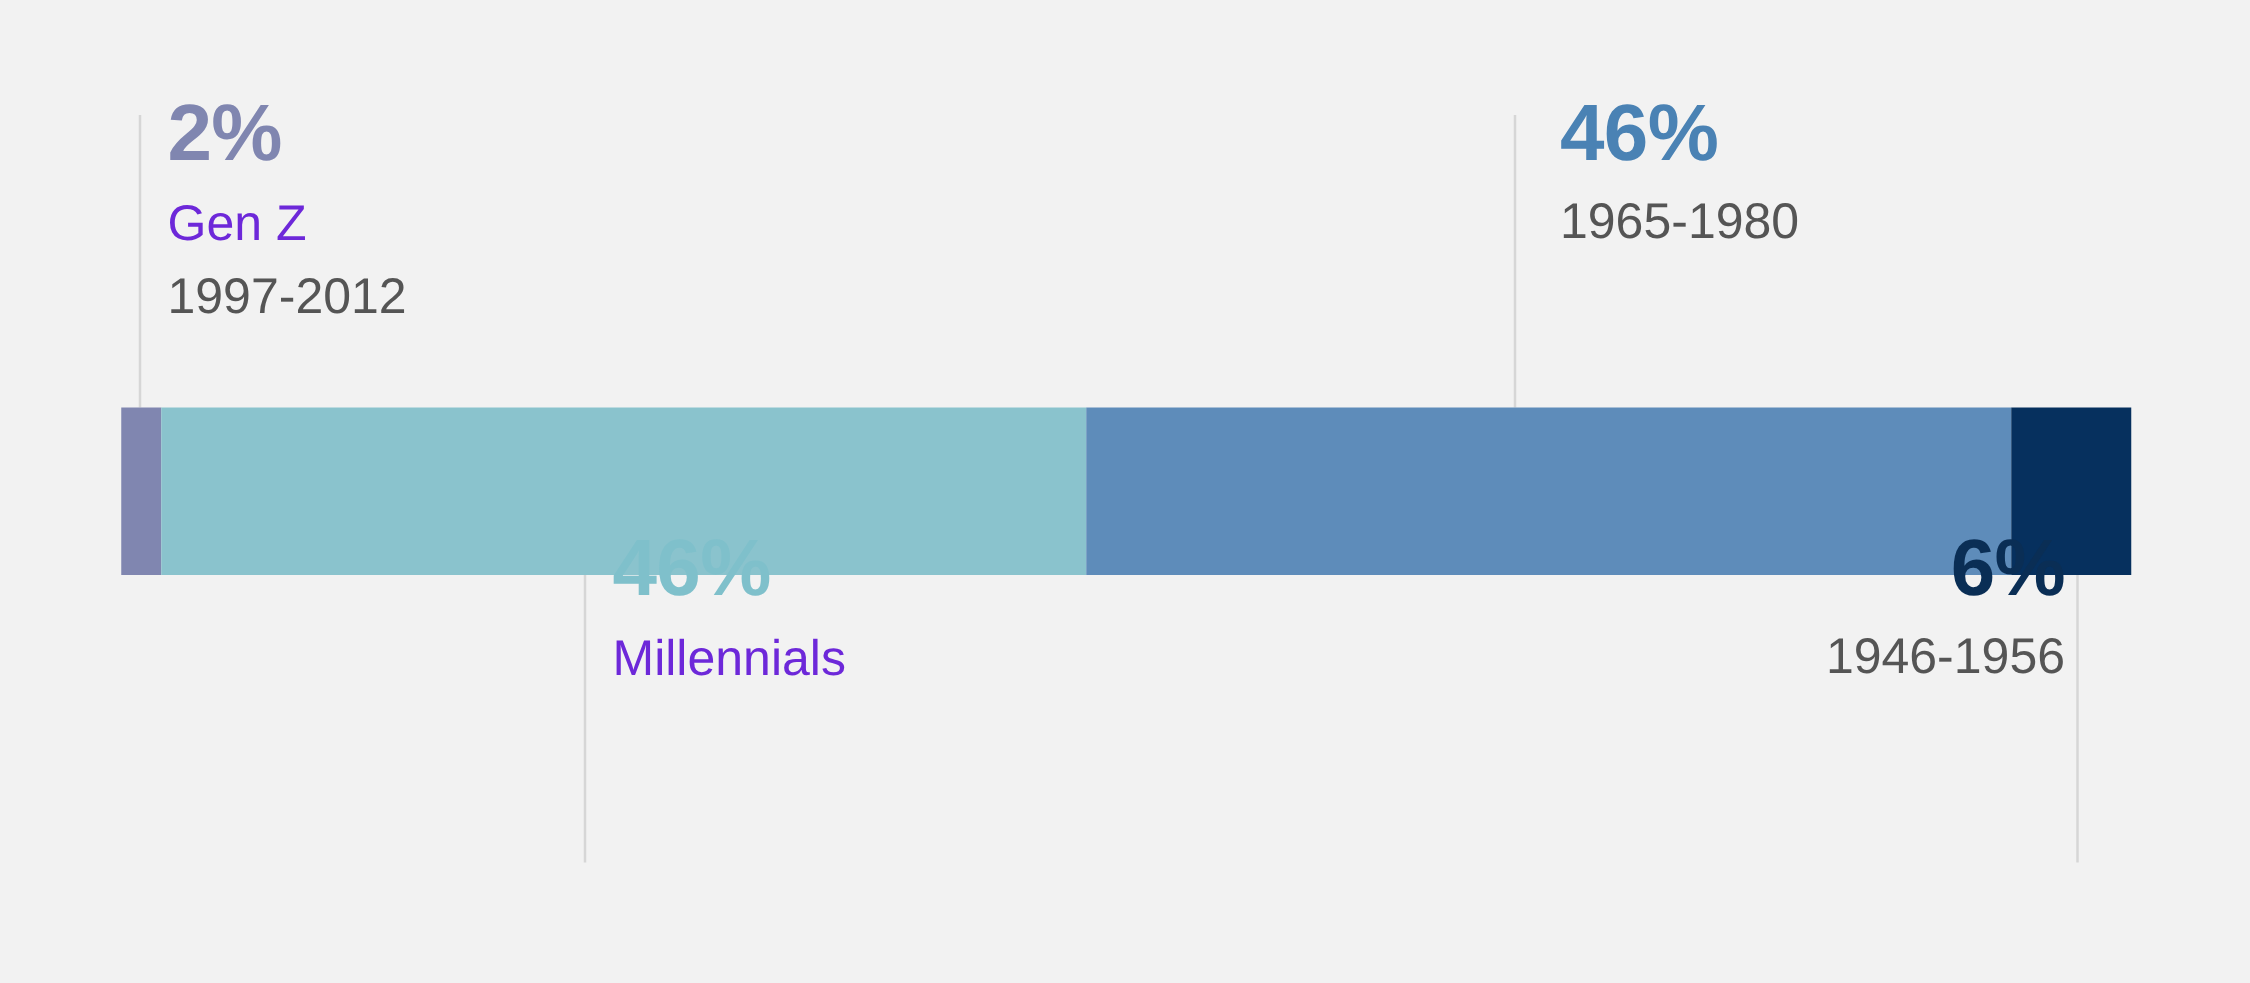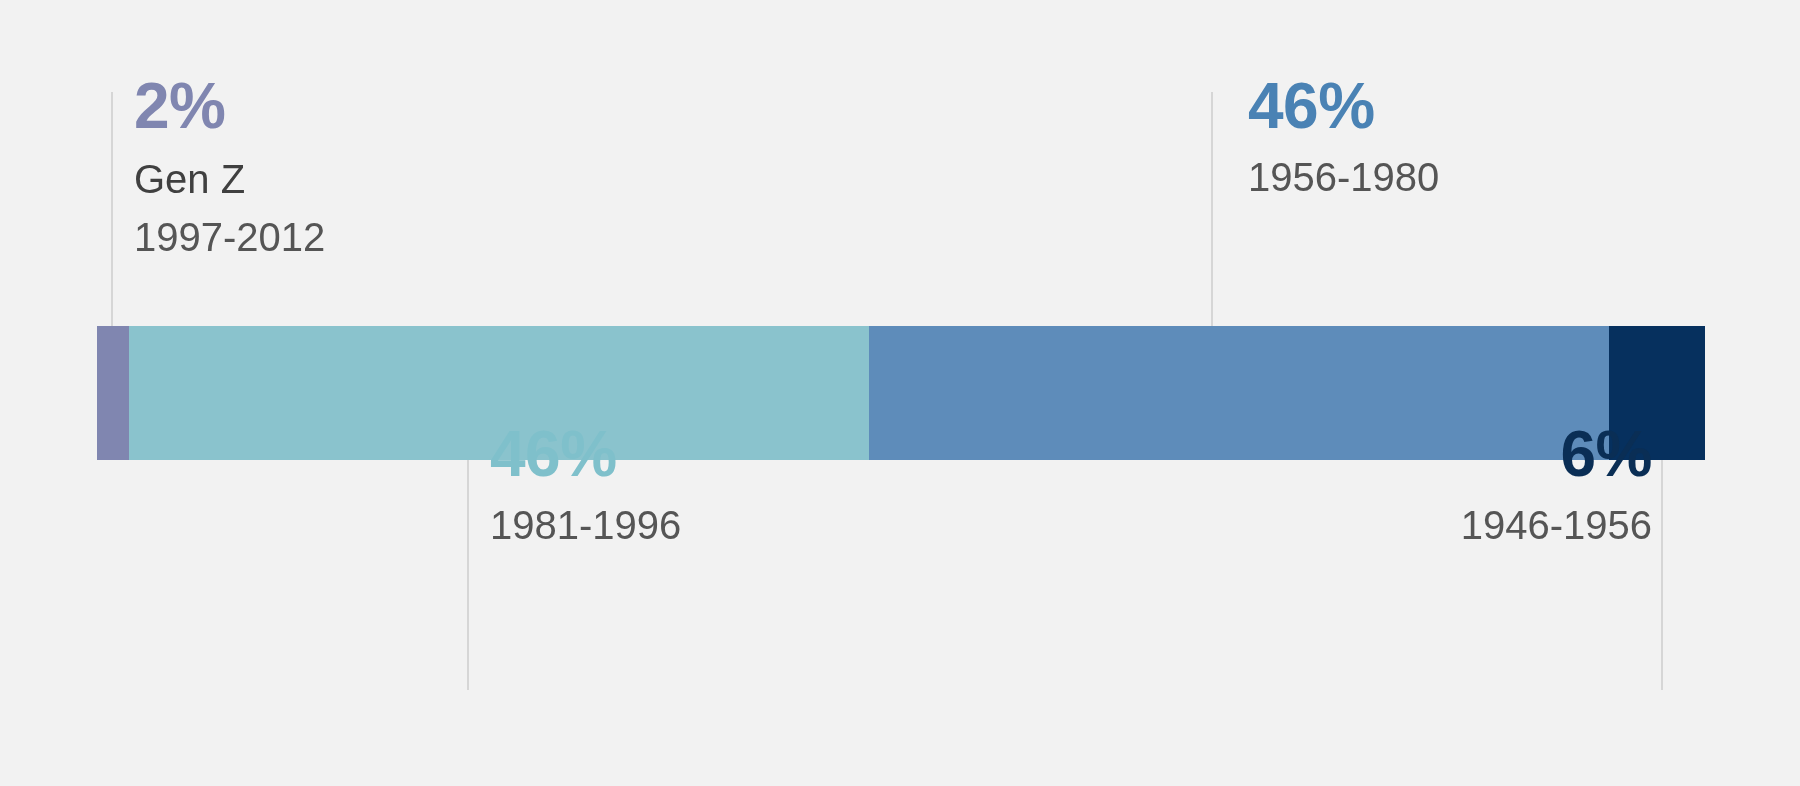--- a/index.html
+++ b/index.html
@@ -53,21 +53,21 @@
   .callout .pct {
     font-size: 64px;
     font-weight: 700;
     line-height: 1.02;
     letter-spacing: -0.5px;
     white-space: nowrap;
   }
   .callout .gen-name {
     font-size: 40px;
     font-weight: 400;
-    color: #404040;
+    color: #6d28d9;
     line-height: 1.0;
     margin-top: 20px;
     white-space: nowrap;
   }
   .callout .gen-years {
     font-size: 40px;
     font-weight: 400;
     color: #555555;
     line-height: 1.0;
     margin-top: 18px;
@@ -102,26 +102,26 @@
   </div>
 
   <div class="callout" id="callout-genz">
     <div class="pct" style="color: rgb(128, 134, 176);">2%</div>
     <div class="gen-name">Gen Z</div>
     <div class="gen-years">1997-2012</div>
   </div>
 
   <div class="callout" id="callout-genx">
     <div class="pct" style="color: rgb(74, 130, 180);">46%</div>
-    <div class="gen-years">1956-1980</div>
+    <div class="gen-years">1965-1980</div>
   </div>
 
   <div class="callout" id="callout-millennials">
     <div class="pct" style="color: rgb(127, 192, 203);">46%</div>
-    <div class="gen-years">1981-1996</div>
+    <div class="gen-name">Millennials</div>
   </div>
 
   <div class="callout align-right" id="callout-boomers">
     <div class="pct" style="color: rgb(10, 46, 85);">6%</div>
     <div class="gen-years">1946-1956</div>
   </div>
 
 </div>
 
 </body></html>

